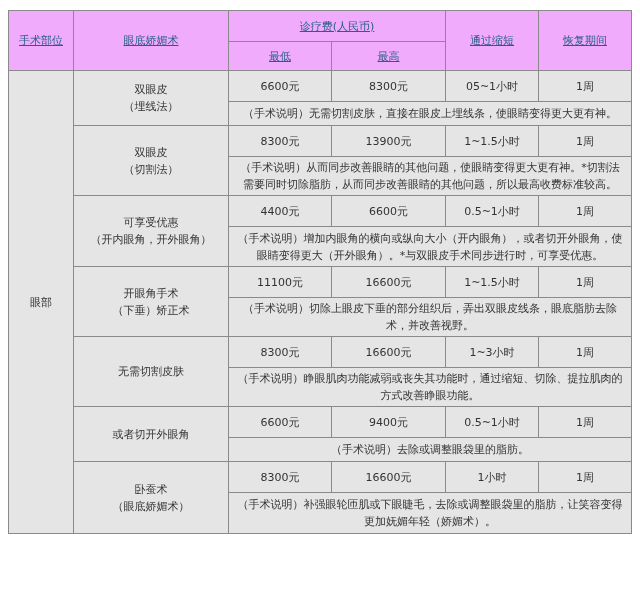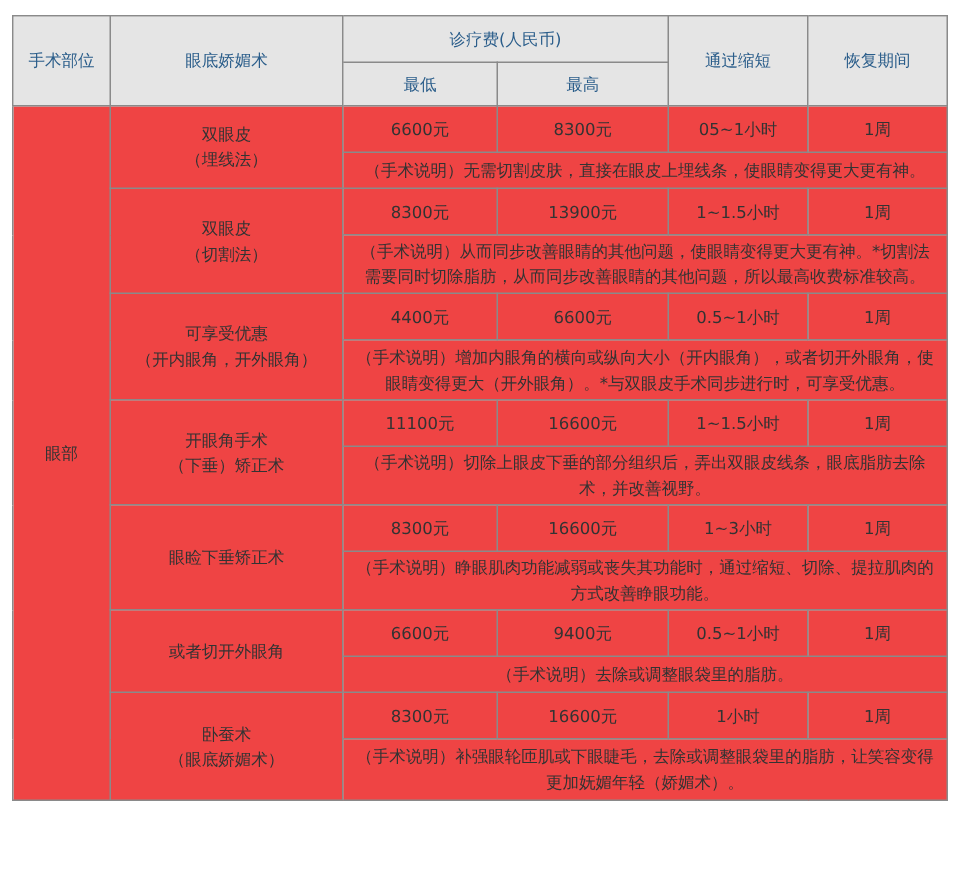--- a/index.html
+++ b/index.html
@@ -7,22 +7,22 @@
          font-family: "DejaVu Sans", "Liberation Sans", sans-serif; }
   table.price-table {
     position: absolute; left: 8px; top: 10px;
     width: 623px; border-collapse: collapse; table-layout: fixed;
     font-size: 11px; color: #333333;
   }
   table.price-table td, table.price-table th {
     border: 1px solid #8a8a8a; text-align: center; vertical-align: middle;
     padding: 0 6px; line-height: 17px; font-weight: normal;
   }
-  th { background: #e5e5e5; color: #2a5d8a; }
-  td { background: #ef4444; }
+  th { background: #f0abfc; color: #2a5d8a; text-decoration: underline; }
+  td { background: #e5e5e5; }
   td.desc { line-height: 18px; padding: 4px 10px; }
   .h1 { height: 31px; }
   .h2 { height: 29px; }
   .price-row td { height: 30px; }
 </style>
 </head>
 <body>
 
 <table class="price-table">
   <colgroup>
@@ -87,21 +87,21 @@
       <td>11100元</td>
       <td>16600元</td>
       <td>1~1.5小时</td>
       <td>1周</td>
     </tr>
     <tr>
         <td colspan="4" class="desc" style="height:38px">（手术说明）切除上眼皮下垂的部分组织后，弄出双眼皮线条，眼底脂肪去除术，并改善视野。</td>
       </tr>
 
     <tr class="price-row">
-      <td rowspan="2"><span>眼睑下垂矫正术</span></td>
+      <td rowspan="2"><span>无需切割皮肤</span></td>
       <td>8300元</td>
       <td>16600元</td>
       <td>1~3小时</td>
       <td>1周</td>
     </tr>
     <tr>
         <td colspan="4" class="desc" style="height:38px">（手术说明）睁眼肌肉功能减弱或丧失其功能时，通过缩短、切除、提拉肌肉的方式改善睁眼功能。</td>
       </tr>
 
     <tr class="price-row">

